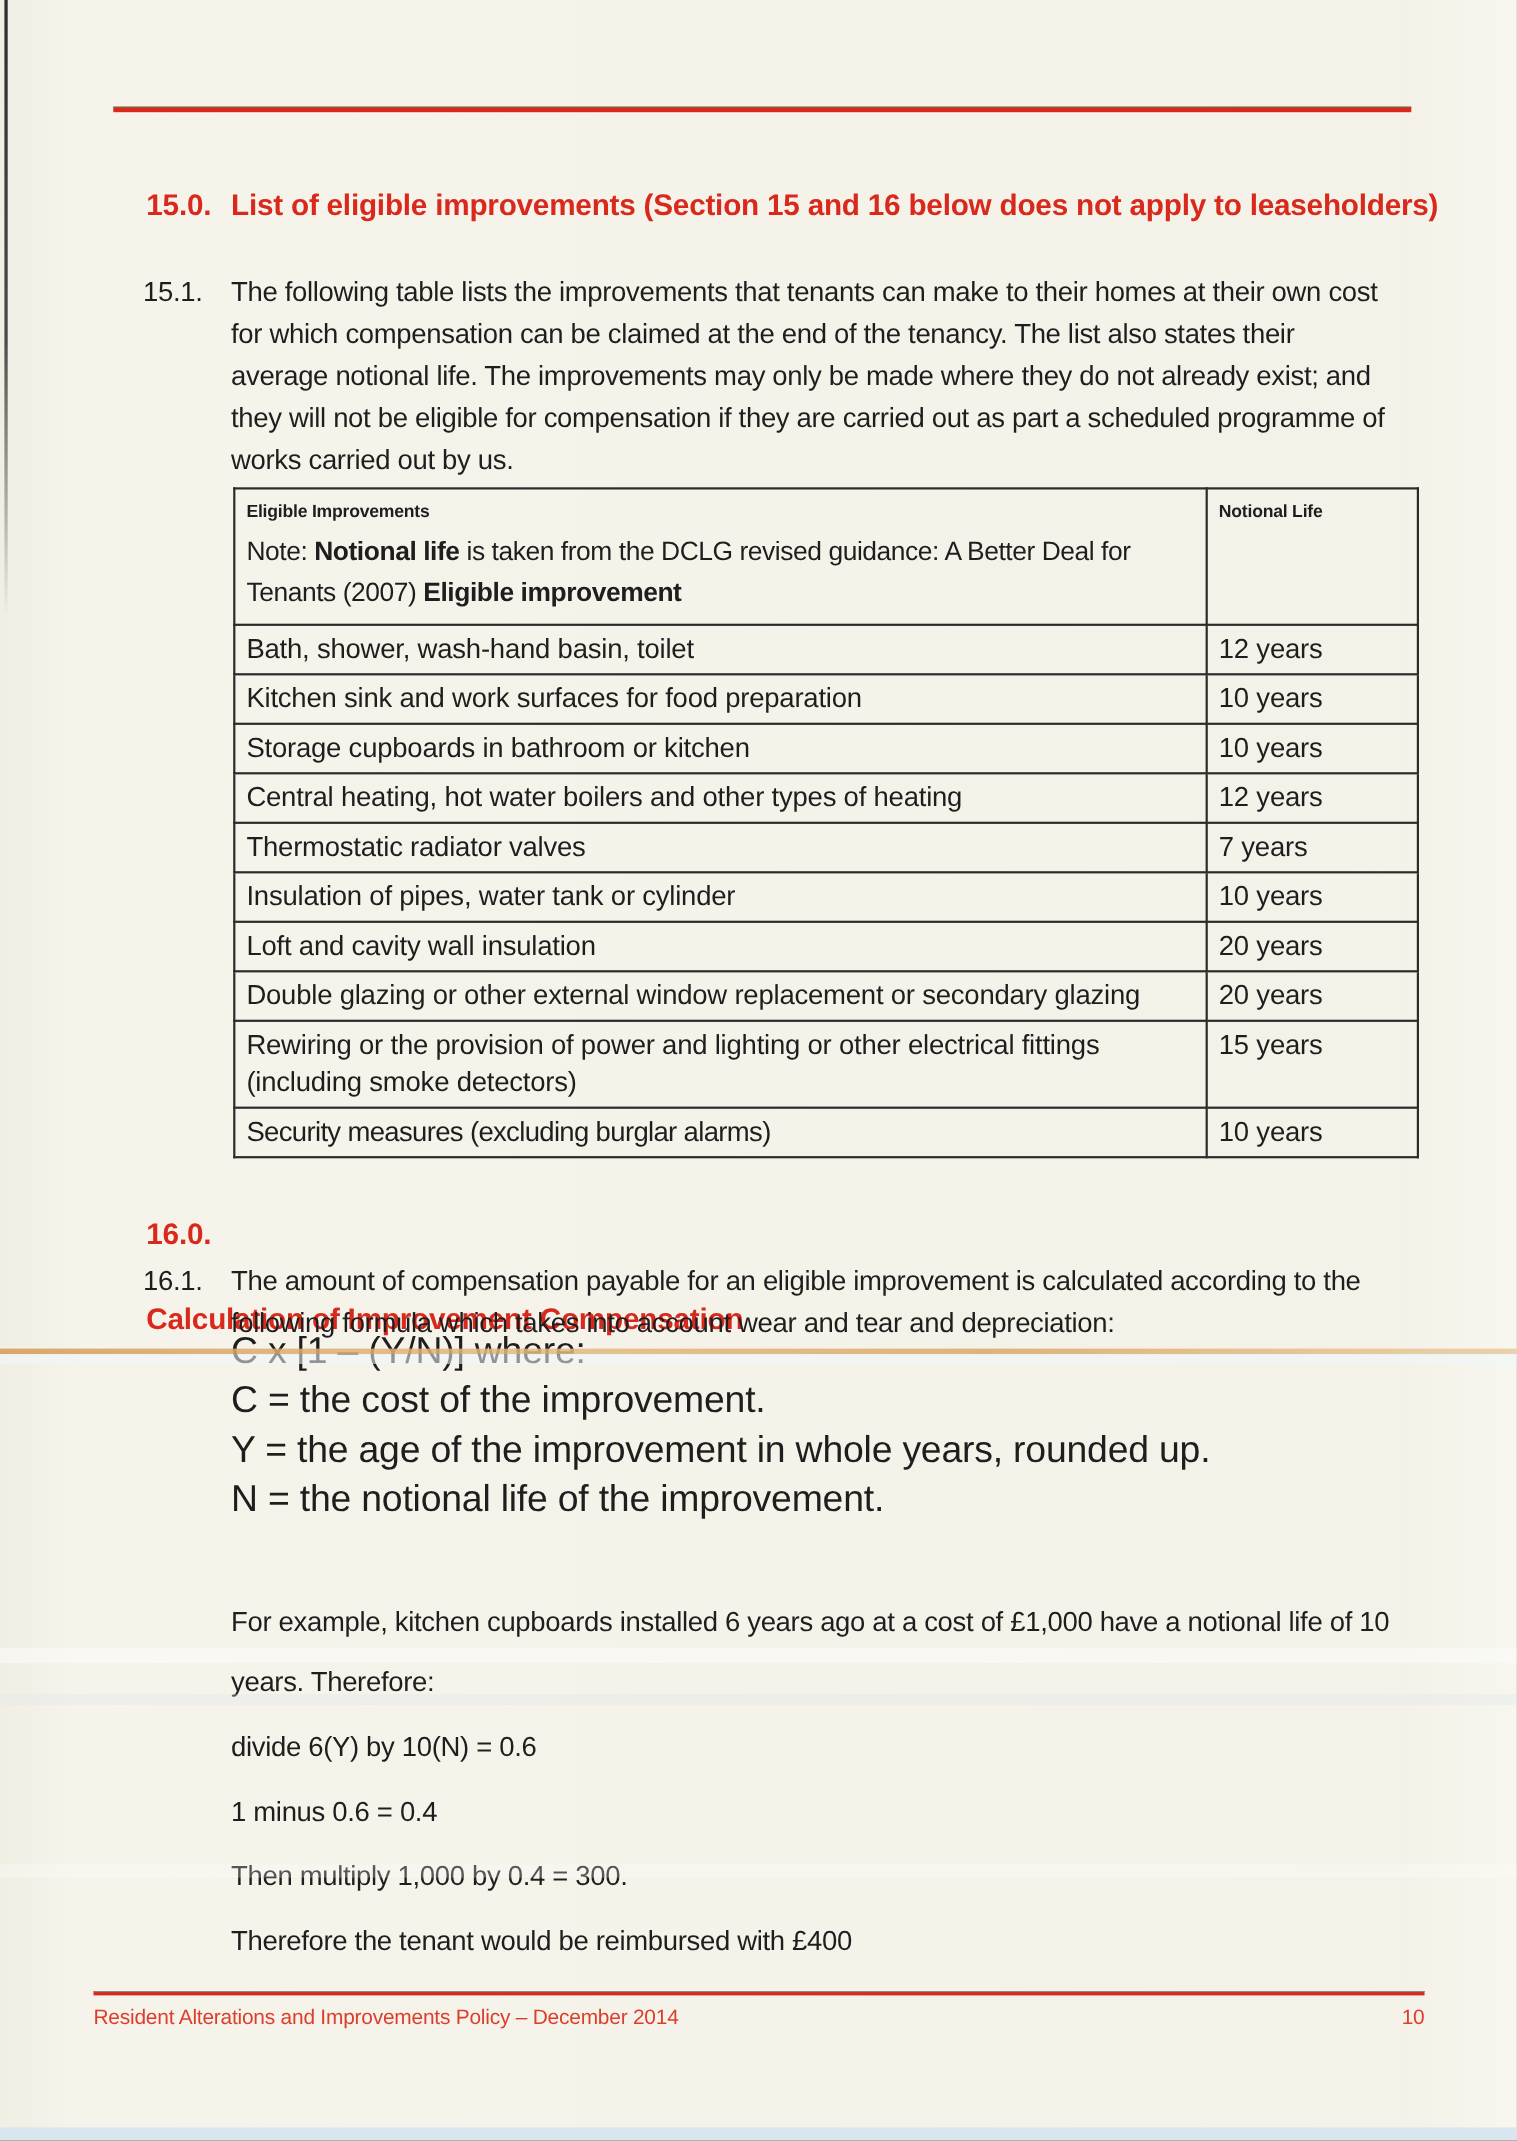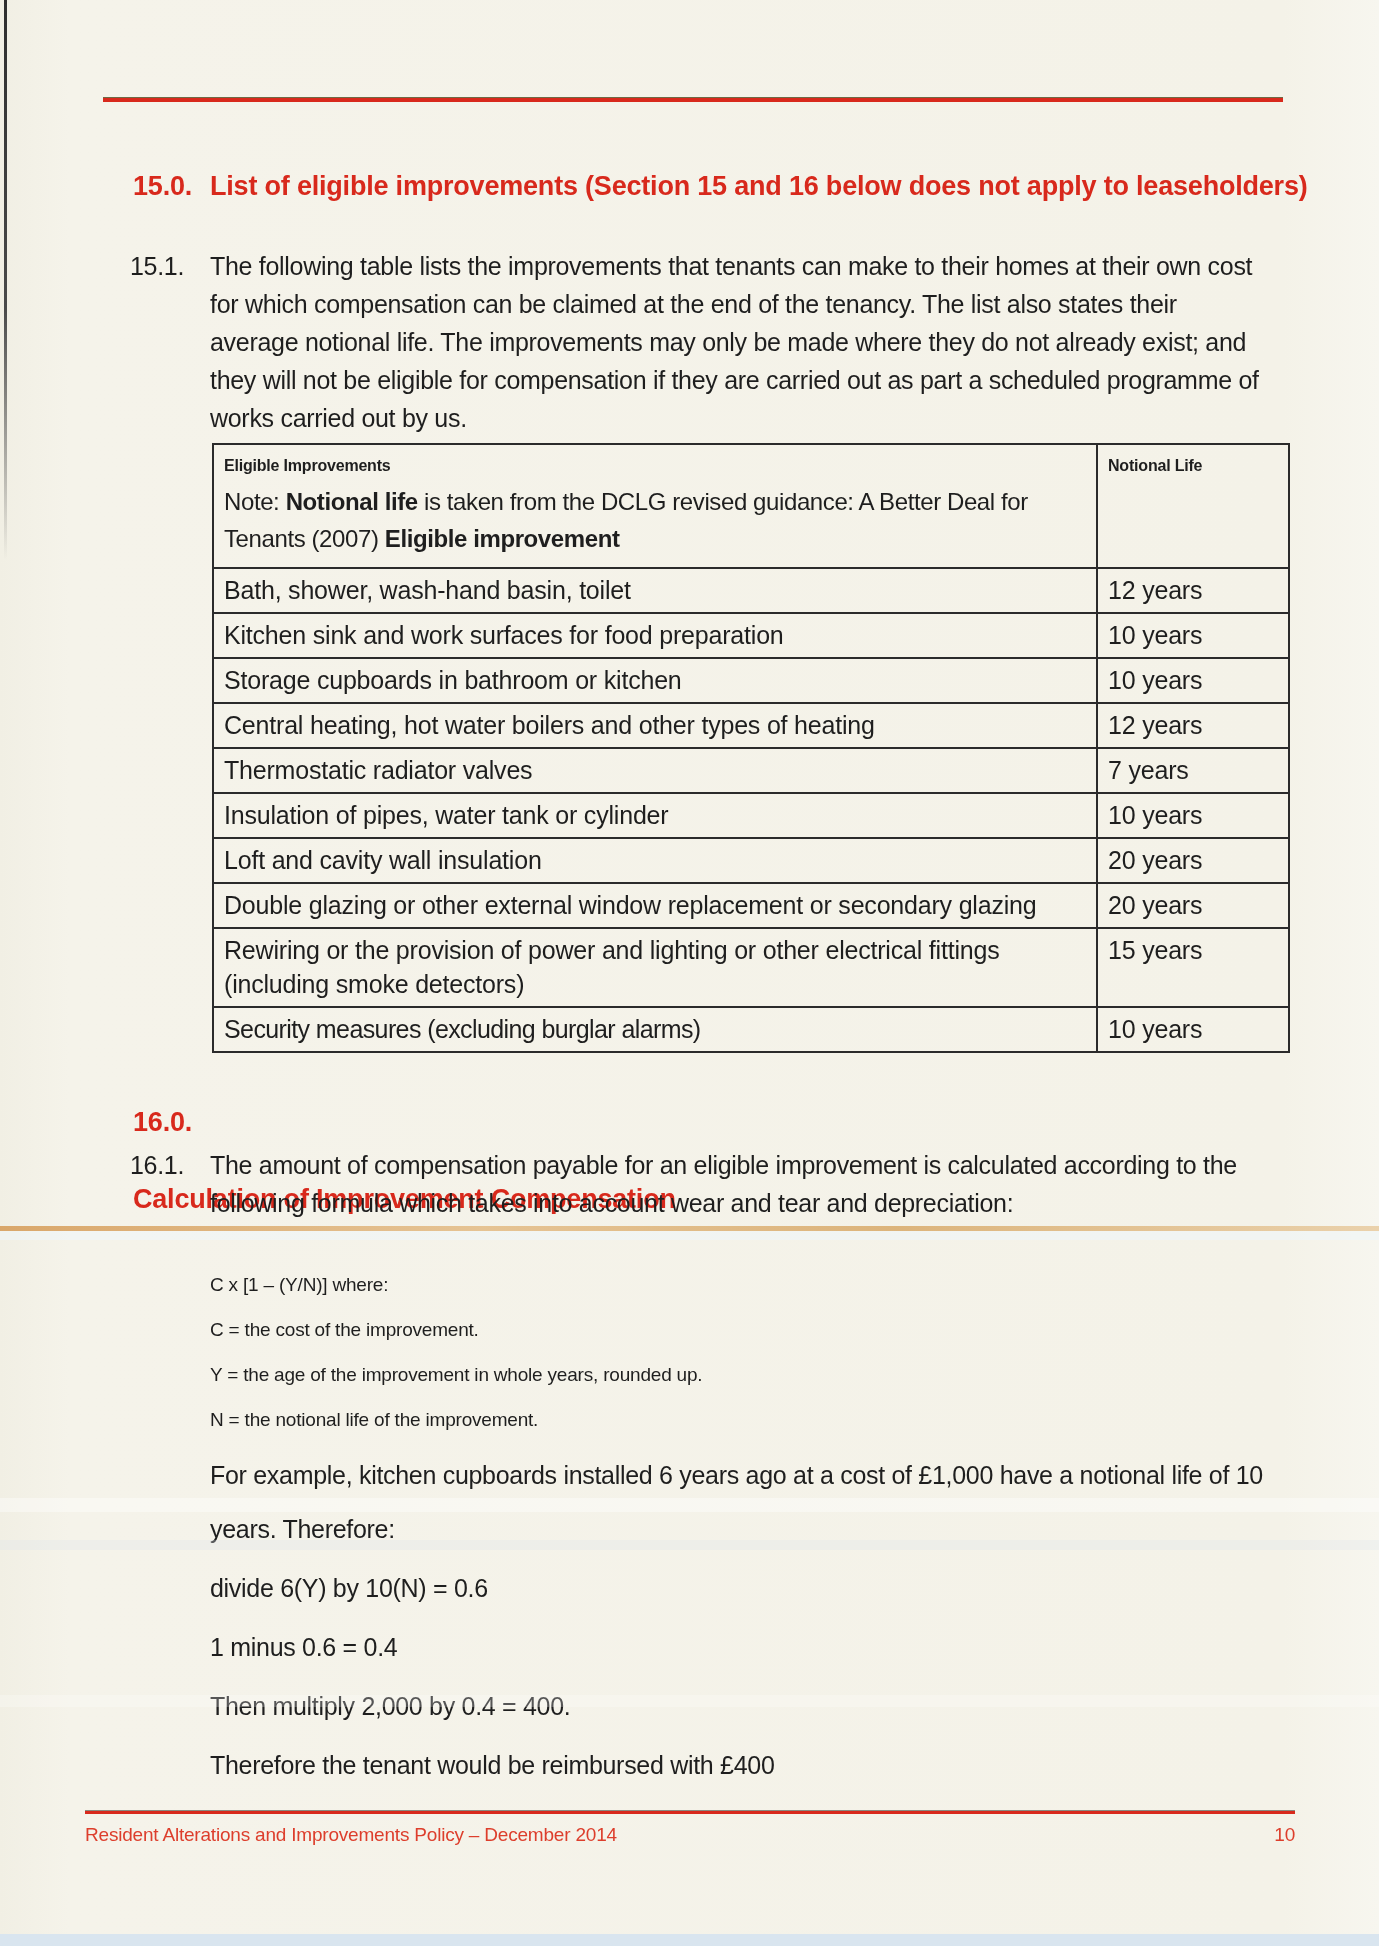--- a/index.html
+++ b/index.html
@@ -47,22 +47,22 @@
     border:2px solid #2b2b2b;text-align:left;vertical-align:top;
     padding:4px 12px 5px 10px;font-weight:normal;}
   .col-imp{width:860px;}
   .col-life{width:168px;}
   .th-title{font-weight:bold;font-size:16px;}
   .th-note{font-size:24px;letter-spacing:-0.4px;line-height:37px;}
   .th-note b{letter-spacing:-0.4px;}
   .improvements-table thead th{padding-bottom:10px;}
   .improvements-table tbody tr:nth-child(10) td:first-child{letter-spacing:-0.6px;}
   
-  .formula-block{position:absolute;left:210px;top:1266px;width:1100px;
-    font-size:19px;line-height:37px;letter-spacing:-0.2px;}
+  .formula-block{position:absolute;left:210px;top:1210px;width:1100px;
+    font-size:34px;line-height:37px;letter-spacing:-0.2px;}
   .formula-line{margin-bottom:8px;}
   .example-block{position:absolute;left:210px;top:1448px;width:1055px;
     font-size:25px;line-height:54px;letter-spacing:-0.3px;}
   .example-intro{margin-bottom:2px;}
   .example-step{margin-top:5px;}
   
   .footer{position:absolute;left:85px;top:1824px;width:1210px;display:flex;
     justify-content:space-between;color:#dd3e2c;font-size:19px;letter-spacing:-0.2px;}
 </style>
 </head>
@@ -153,21 +153,21 @@
     <div class="formula-line">C x [1 – (Y/N)] where:</div>
     <div class="formula-line">C = the cost of the improvement.</div>
     <div class="formula-line">Y = the age of the improvement in whole years, rounded up.</div>
     <div class="formula-line">N = the notional life of the improvement.</div>
   </div>
 
   <div class="example-block">
     <div class="example-intro">For example, kitchen cupboards installed 6 years ago at a cost of £1,000 have a notional life of 10 years. Therefore:</div>
     <div class="example-step">divide 6(Y) by 10(N) = 0.6</div>
     <div class="example-step">1 minus 0.6 = 0.4</div>
-    <div class="example-step">Then multiply 2,000 by 0.4 = 400.</div>
+    <div class="example-step">Then multiply 1,000 by 0.4 = 300.</div>
     <div class="example-step">Therefore the tenant would be reimbursed with £400</div>
   </div>
 
   <div class="fold-line"></div>
   <div class="fold-glare"></div>
   <div class="scan-band-1"></div>
   <div class="scan-band-2"></div>
   <div class="scan-band-3"></div>
 
   <div class="footer-rule"></div>

